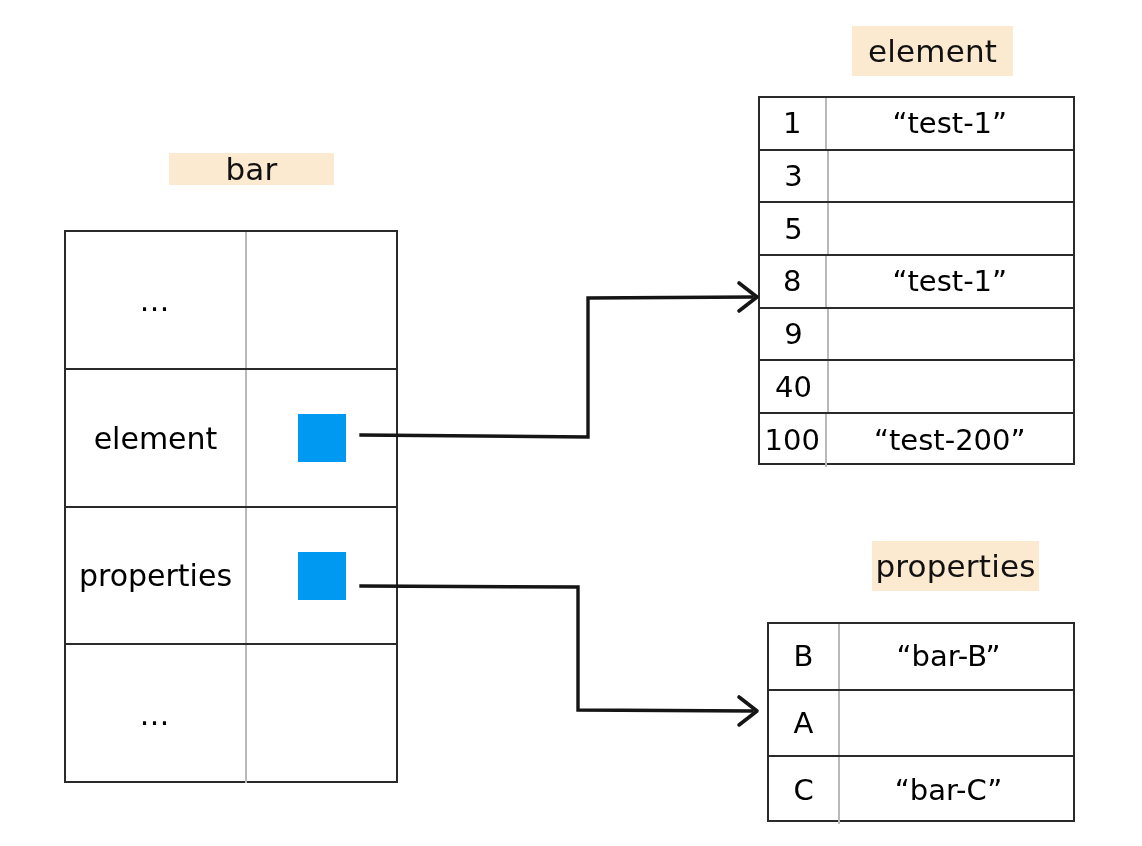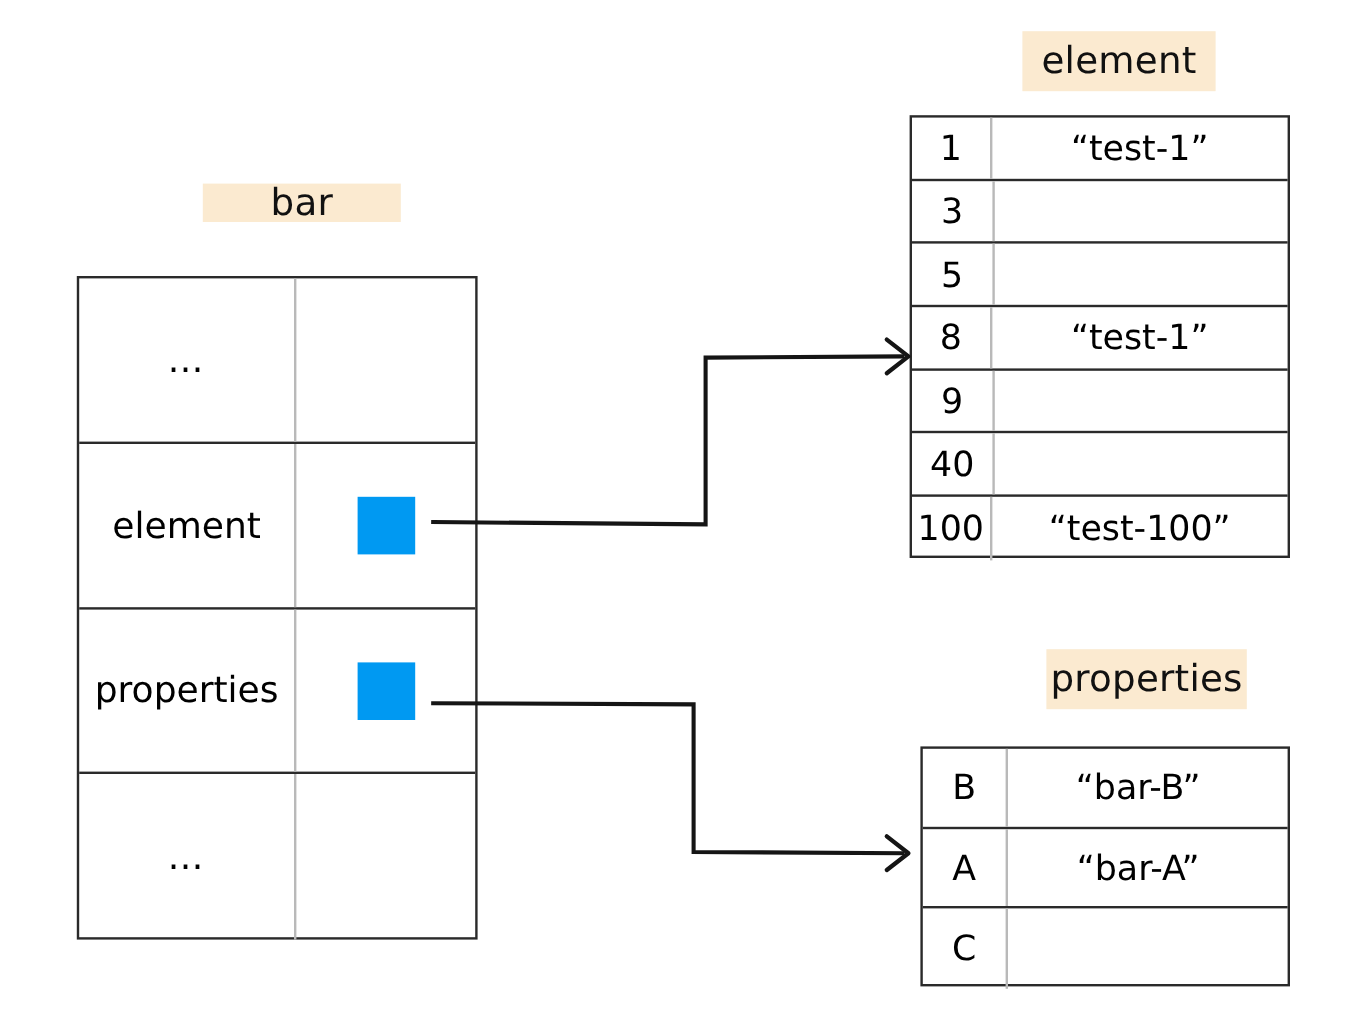--- a/index.html
+++ b/index.html
@@ -186,39 +186,39 @@
     <div class="row">
       <div class="c-key">9</div>
     </div>
 
     <div class="row">
       <div class="c-key">40</div>
     </div>
 
     <div class="row">
       <div class="c-key">100</div>
-      <div class="c-val">“test-100”</div>
+      <div class="c-val">“test-200”</div>
     </div>
 
   </div>
 
   <div class="tbl" id="tbl-properties">
 
     <div class="row">
       <div class="c-key">B</div>
       <div class="c-val">“bar-B”</div>
     </div>
 
     <div class="row">
       <div class="c-key">A</div>
-      <div class="c-val">“bar-A”</div>
     </div>
 
     <div class="row">
       <div class="c-key">C</div>
+      <div class="c-val">“bar-C”</div>
     </div>
 
   </div>
 
   <svg id="connectors" viewBox="0 0 1142 846">
 
     <polyline points="361,435 588,437 588,298 752,297"></polyline>
     <path class="head" d="M 739,283 L 757,297 L 739,311"></path>
 
     <polyline points="361,586 578,587 578,710 752,711"></polyline>

